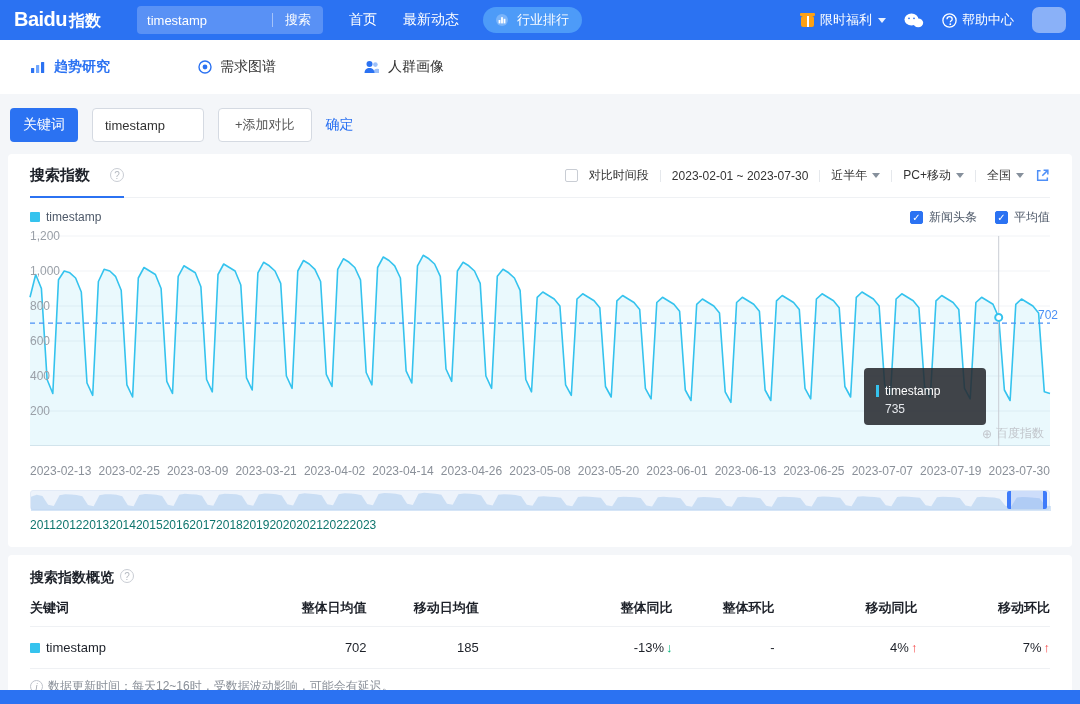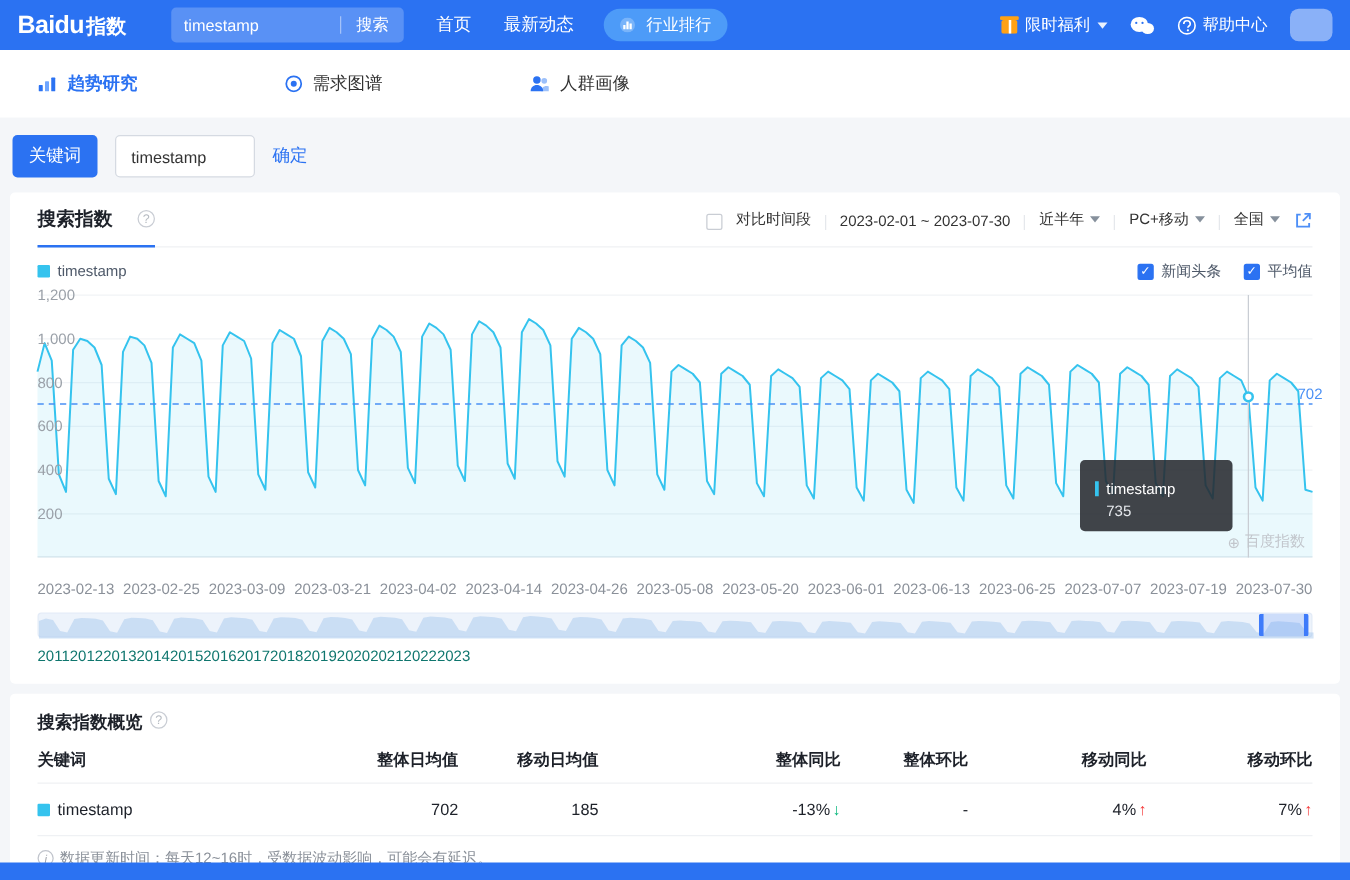--- a/index.html
+++ b/index.html
@@ -21,37 +21,37 @@
   .rankpill { margin-left:24px; height:26px; background:#4D9BF8; border-radius:14px; display:flex; align-items:center; gap:9px; padding:0 13px; font-size:13px; cursor:pointer; }
   .nav-right { margin-left:auto; display:flex; align-items:center; gap:18px; }
   .promo { display:flex; align-items:center; gap:6px; font-size:13px; cursor:pointer; }
   .gift { width:13px; height:11px; border-radius:2px; position:relative; margin-top:2px;
           background:linear-gradient(#fff,#fff) 50% 0/2px 100% no-repeat, #FFA114; }
   .gift::before { content:""; position:absolute; top:-3px; left:-1px; right:-1px; height:3px; background:#FFA114; border-radius:1px; }
   .caret-w { width:0; height:0; border-left:4px solid transparent; border-right:4px solid transparent; border-top:5px solid #fff; opacity:.9; }
   .helpitem { display:flex; align-items:center; gap:5px; font-size:13px; cursor:pointer; }
   .avatar { width:34px; height:26px; background:rgba(255,255,255,0.45); border-radius:7px; cursor:pointer; }
   
-  .subnav { height:54px; background:#fff; display:flex; align-items:center; padding:16px 30px; gap:118px; }
+  .subnav { height:54px; background:#fff; display:flex; align-items:center; padding:16px 30px; gap:88px; }
   .tab { display:flex; align-items:center; gap:8px; font-size:14px; color:#333; cursor:pointer; }
   .tab.active { color:#2B72F2; font-weight:bold; }
   
   .kwbar { margin:14px 10px 12px; display:flex; align-items:center; gap:14px; }
   .kw-btn { width:68px; height:34px; background:#2B72F2; color:#fff; border:none; border-radius:4px; font-size:14px; cursor:pointer; font-family:inherit; }
   .kw-input { width:112px; height:34px; border:1px solid #D5DAE2; border-radius:4px; background:#fff; padding:0 12px; font-size:13px; color:#333; outline:none; font-family:inherit; }
   .kw-add { height:34px; padding:0 16px; background:#fff; border:1px solid #D5DAE2; border-radius:4px; font-size:13px; color:#555; cursor:pointer; font-family:inherit; }
   .kw-ok { background:none; border:none; color:#2B72F2; font-size:14px; cursor:pointer; font-family:inherit; }
   
   .card { margin:0 8px; background:#fff; border-radius:4px; }
   .trend-card { padding:0 22px 14px; position:relative; }
   .card-header { height:44px; display:flex; align-items:center; border-bottom:1px solid #EFF1F4; }
   .title-wrap { height:100%; display:flex; align-items:center; gap:20px; border-bottom:2px solid #2B72F2; margin-bottom:-1px; }
   .card-title { font-size:15px; font-weight:bold; color:#1D2129; }
   .qmark { width:14px; height:14px; border:1px solid #C9CDD4; border-radius:50%; color:#B5BAC1; font-size:10px; display:flex; align-items:center; justify-content:center; cursor:pointer; }
-  .hdr-controls { margin-left:auto; display:flex; align-items:flex-end; gap:11px; font-size:12px; color:#333; }
+  .hdr-controls { margin-left:auto; display:flex; align-items:center; gap:11px; font-size:12px; color:#333; }
   .vsep { width:1px; height:12px; background:#E5E8EC; }
   .ckbox { width:13px; height:13px; border:1px solid #C9CDD4; border-radius:2px; background:#fff; cursor:pointer; }
   .ckbox.checked { background:#2B72F2; border-color:#2B72F2; color:#fff; font-size:10px; line-height:12px; text-align:center; }
   .ctrl { display:flex; align-items:center; gap:5px; cursor:pointer; }
   .caret-g { width:0; height:0; border-left:4px solid transparent; border-right:4px solid transparent; border-top:5px solid #86909C; }
   
   .legend-row { margin-top:12px; display:flex; align-items:center; font-size:12px; color:#4E5969; height:14px; }
   .sq { width:10px; height:10px; background:#35C3EE; border-radius:1px; margin-right:6px; }
   .legend-right { margin-left:auto; display:flex; align-items:center; gap:18px; }
   .legend-ck { display:flex; align-items:center; gap:6px; cursor:pointer; }
@@ -160,20 +160,21 @@
         <circle cx="5.5" cy="4" r="3" fill="#2B72F2"></circle>
         <path d="M0.5 13c0-3.1 2.2-5 5-5s5 1.9 5 5z" fill="#2B72F2"></path>
       </svg>
     <span>人群画像</span>
   </div>
 </div>
 
 <div class="kwbar">
   <button class="kw-btn">关键词</button>
   <input class="kw-input" value="timestamp" style="">
+  <button class="kw-add">+添加对比</button>
   <button class="kw-ok">确定</button>
 </div>
 
 <div class="card trend-card">
   <div class="card-header">
     <div class="title-wrap">
       <span class="card-title">搜索指数</span>
       <span class="qmark">?</span>
     </div>
     <div class="hdr-controls">

